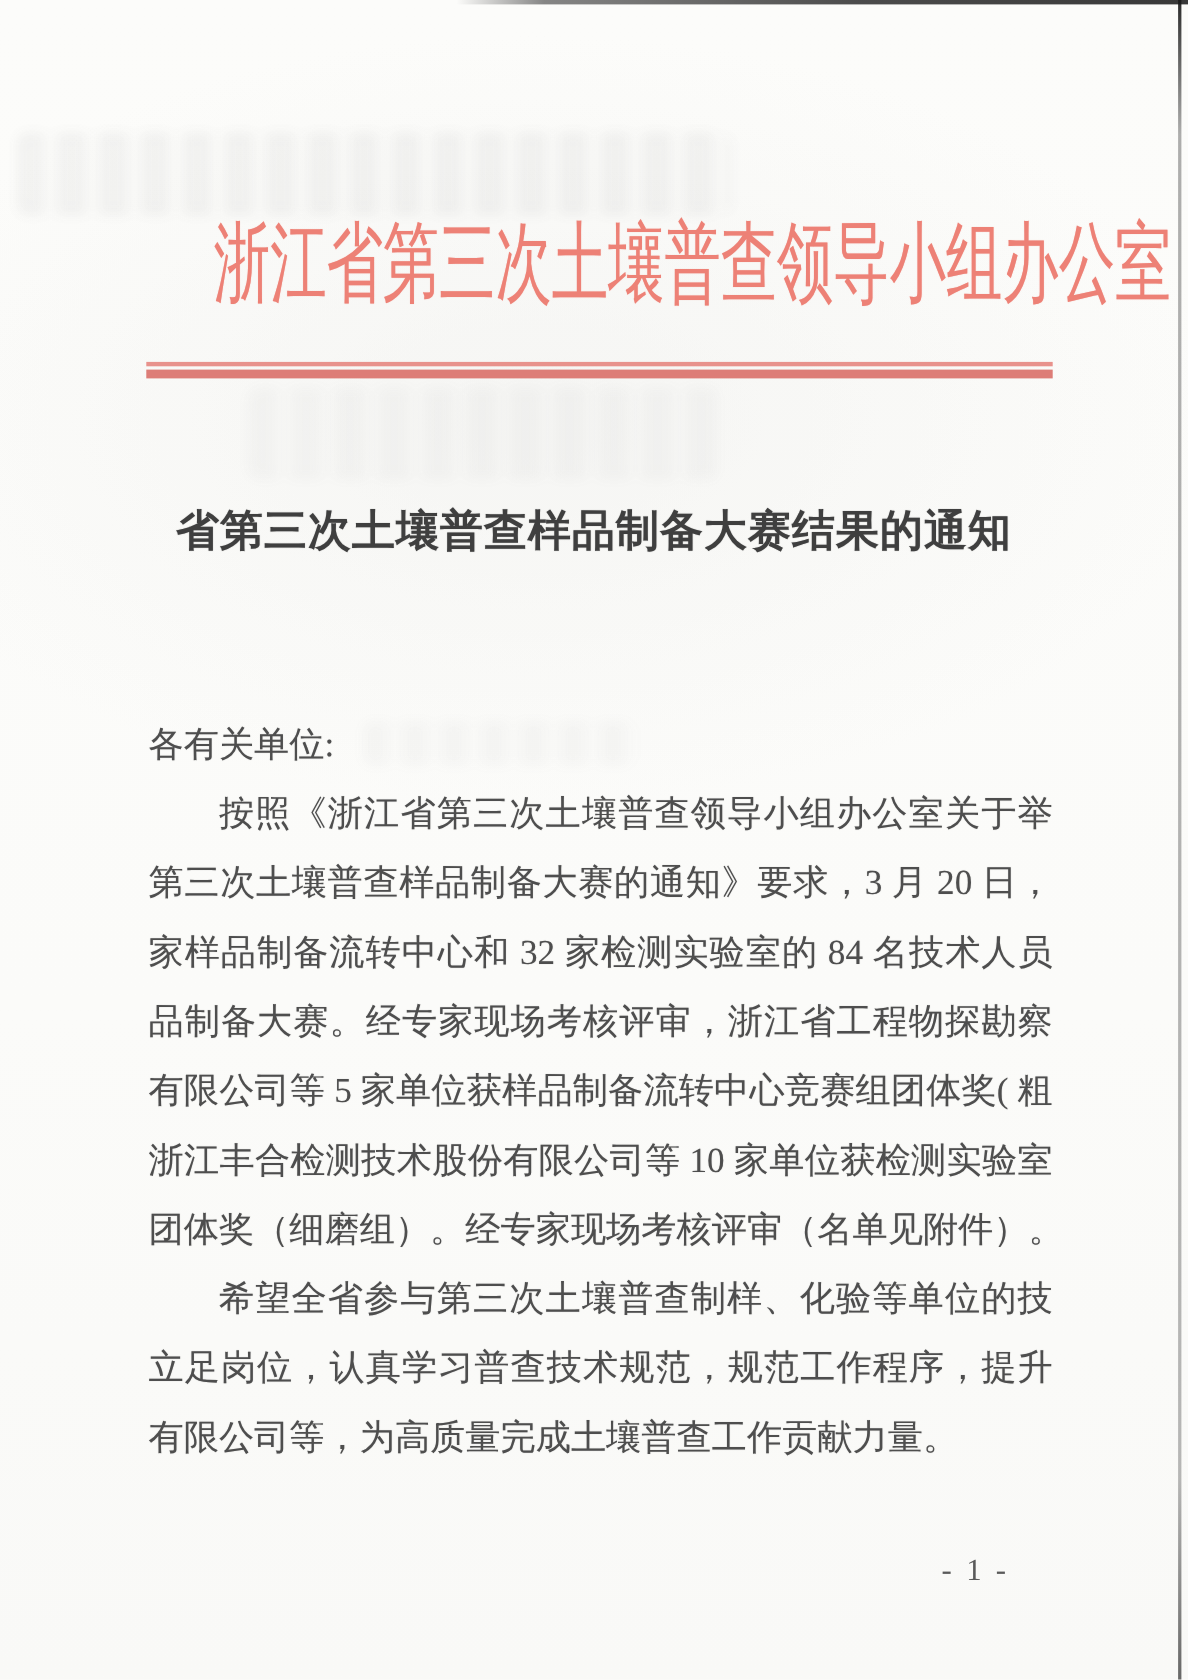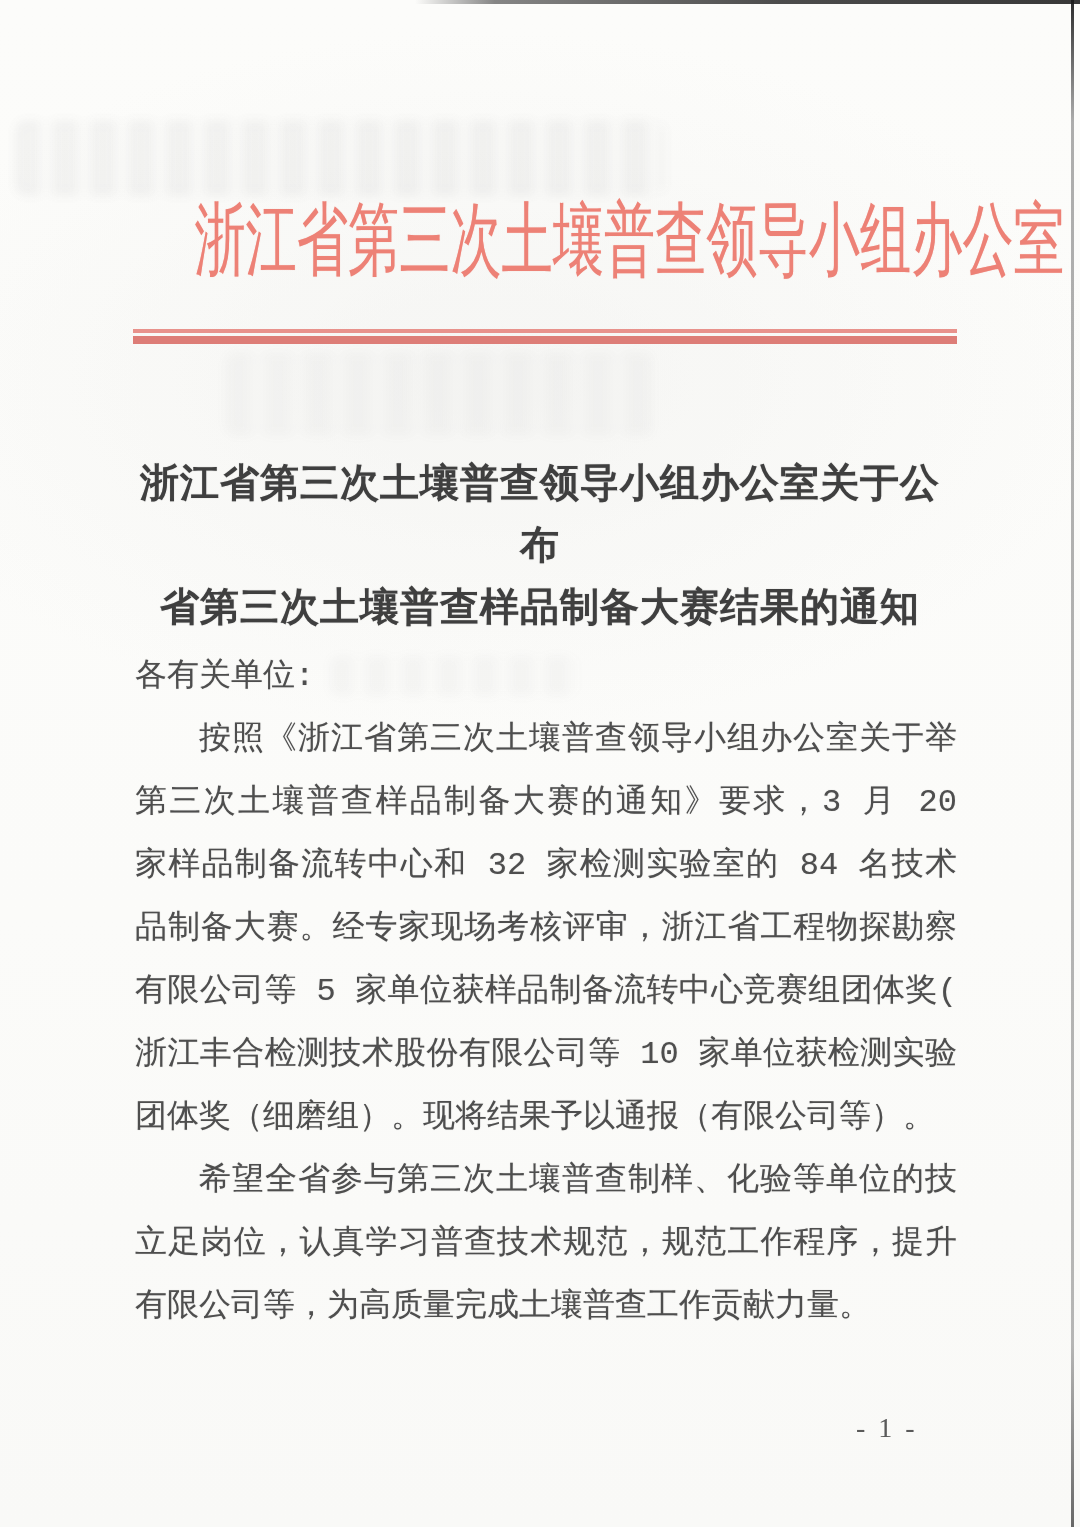--- a/index.html
+++ b/index.html
@@ -67,21 +67,20 @@
     text-align:center;font-size:39px;font-weight:bold;
     line-height:62px;color:#3f3f3f;letter-spacing:1px;
     text-shadow:0 0 1px rgba(55,55,55,.45);
   }
 
   
   .body-text{
     position:absolute;top:645px;left:135px;width:822px;
     font-size:32px;color:#4e4e4e;
     text-shadow:0 0 1px rgba(80,80,80,.35);
-    font-family:Liberation Mono, monospace;
   }
   .line{height:63px;line-height:63px;white-space:nowrap;overflow:visible;}
   .line.justify{
     white-space:normal;text-align:justify;text-align-last:justify;
     height:63px;overflow:hidden;
   }
   .line.indent{text-indent:64px;}
 
   
   .page-num{
@@ -103,33 +102,32 @@
 
   <div class="letterhead">浙江省第三次土壤普查领导小组办公室</div>
 
   <div class="red-rule">
     <div class="t"></div>
     <div class="g"></div>
     <div class="b"></div>
   </div>
 
   <div class="doc-title">
-    <div>浙江省第三次土壤普查领导小组办公室关于公布</div>
     <div>省第三次土壤普查样品制备大赛结果的通知</div>
   </div>
 
   <div class="body-text">
     <div class="line">各有关单位:</div>
     <div class="line justify indent">按照《浙江省第三次土壤普查领导小组办公室关于举办全省</div>
     <div class="line justify">第三次土壤普查样品制备大赛的通知》要求，3 月 20 日，全省 10</div>
     <div class="line justify">家样品制备流转中心和 32 家检测实验室的 84 名技术人员参加样</div>
     <div class="line justify">品制备大赛。经专家现场考核评审，浙江省工程物探勘察设计院</div>
     <div class="line justify">有限公司等 5 家单位获样品制备流转中心竞赛组团体奖( 粗磨组 )，</div>
     <div class="line justify">浙江丰合检测技术股份有限公司等 10 家单位获检测实验室竞赛组</div>
-    <div class="line">团体奖（细磨组）。现将结果予以通报（有限公司等）。</div>
+    <div class="line">团体奖（细磨组）。经专家现场考核评审（名单见附件）。</div>
     <div class="line justify indent">希望全省参与第三次土壤普查制样、化验等单位的技术人员</div>
     <div class="line justify">立足岗位，认真学习普查技术规范，规范工作程序，提升制样、</div>
     <div class="line">有限公司等，为高质量完成土壤普查工作贡献力量。</div>
   </div>
 
   <div class="page-num">- 1 -</div>
 
 </div>
 
 </body></html>

